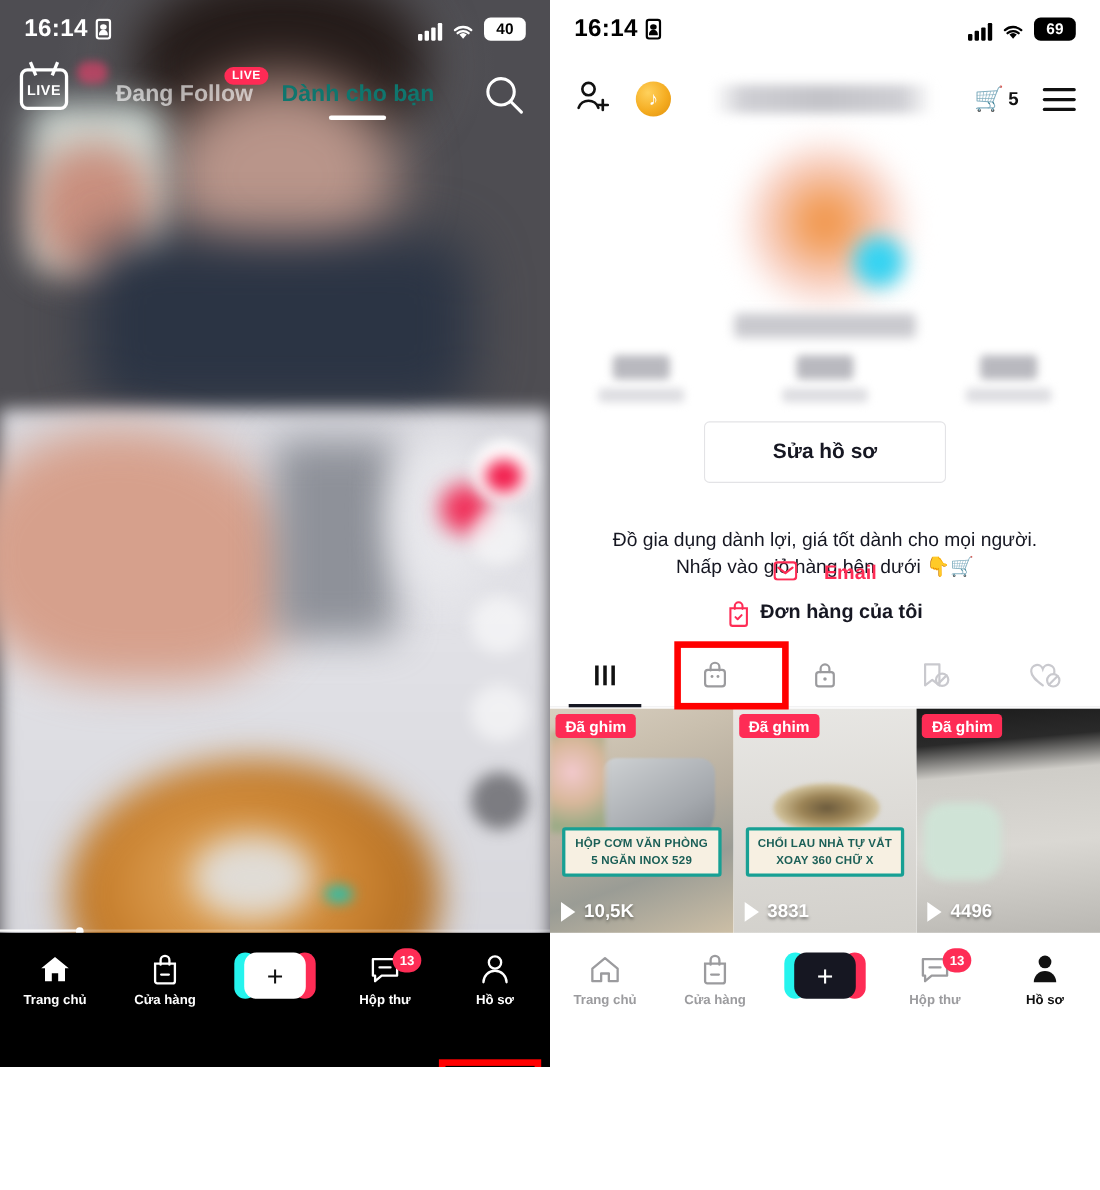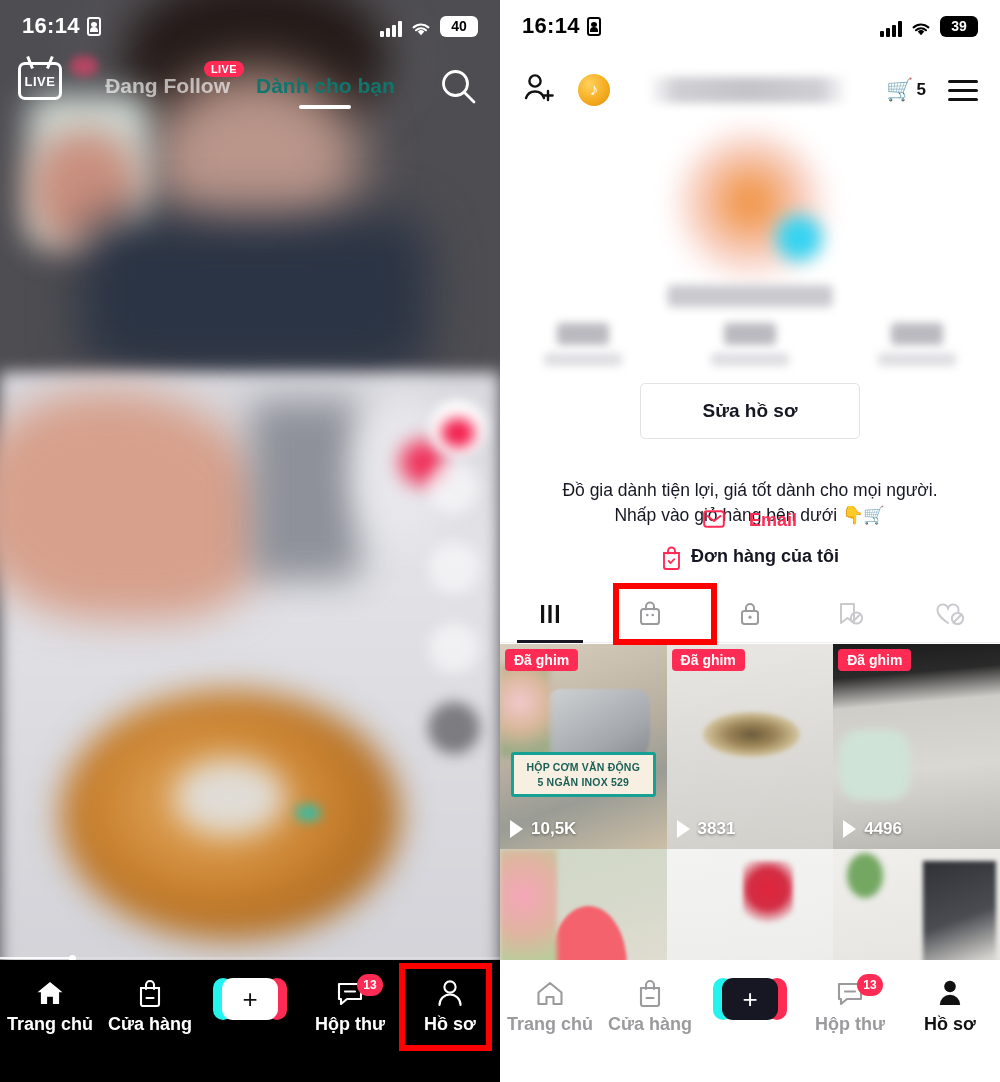--- a/index.html
+++ b/index.html
@@ -3,21 +3,21 @@
 <meta charset="utf-8">
 <title>TikTok</title>
 <style>
   * { margin:0; padding:0; box-sizing:border-box; }
   html,body { width:1000px; height:1082px; }
   body {
     font-family:"Liberation Sans", sans-serif;
     background:#fff; overflow:hidden;
   }
   .screens { display:flex; width:1000px; height:1082px; }
-  .panel { width:500px; height:1082px; position:relative; overflow:hidden; }
+  .panel { width:500px; height:970px; position:relative; overflow:hidden; }
 
   
   .left { background:#000; }
   .feed-bg {
     position:absolute; inset:0;
     background:
       radial-gradient(ellipse 200px 120px at 250px 60px, #6e6a6a 0%, #59585c 60%, #4e4d52 100%),
       linear-gradient(180deg,#53525a 0%,#5a585f 10%,#6b6a70 16%, #c9c9ce 22%, #d6d6db 40%, #dcdce1 60%, #d2d2d8 78%, #cfcfd5 100%);
   }
   .blob { position:absolute; filter:blur(22px); }
@@ -156,21 +156,21 @@
   .tabbar {
     position:absolute; left:0; right:0; bottom:0; height:122px; z-index:40;
     display:flex; align-items:flex-start; padding-top:14px;
   }
   .tabbar.dark { background:#000; }
   .tabbar.light { background:#fff; }
   .tab-item {
     flex:1; display:flex; flex-direction:column; align-items:center; gap:6px;
     position:relative; padding:4px 0 6px;
   }
-  .tab-label { font-size:18px; font-weight:600; }
+  .tab-label { font-size:12px; font-weight:600; }
   .tabbar.dark .tab-label { color:#fff; }
   .tabbar.light .tab-label { color:#9b9b9e; }
   .tabbar.light .tab-item.active .tab-label { color:#111; font-weight:700; }
   .icon24 { width:34px; height:30px; display:flex; align-items:center; justify-content:center; }
   .plus-btn {
     width:62px;height:42px;border-radius:12px; position:relative;
     display:flex;align-items:center;justify-content:center;
     font-size:26px; font-weight:400;
   }
   .plus-btn .left-fin, .plus-btn .right-fin {
@@ -465,21 +465,21 @@
             <i></i>
             <i></i>
             <i></i>
             <i></i>
           </span>
         <svg width="22" height="17" viewBox="0 0 22 17">
           <path d="M11 15.2 7.7 11.4a5 5 0 0 1 6.6 0z" fill="#000"></path>
           <path d="M3.6 7.4a11 11 0 0 1 14.8 0" stroke="#000" stroke-width="2.1" fill="none" stroke-linecap="round"></path>
           <path d="M6 10.2a7.6 7.6 0 0 1 10 0" stroke="#000" stroke-width="2.1" fill="none" stroke-linecap="round"></path>
         </svg>
-        <span class="batt dark">39</span>
+        <span class="batt dark">69</span>
       </div>
     </div>
 
     <div class="p-header">
       <span>
         <svg width="34" height="32" viewBox="0 0 34 32">
           <circle cx="13" cy="9" r="5.6" fill="none" stroke="#111" stroke-width="2.4"></circle>
           <path d="M4 26a9.5 9.5 0 0 1 18 0" fill="none" stroke="#111" stroke-width="2.4" stroke-linecap="round"></path>
           <line x1="26" y1="19" x2="26" y2="28" stroke="#111" stroke-width="2.4" stroke-linecap="round"></line>
           <line x1="21.5" y1="23.5" x2="30.5" y2="23.5" stroke="#111" stroke-width="2.4" stroke-linecap="round"></line>
@@ -514,21 +514,21 @@
         <div class="stat">
           <span class="stat-num"></span>
           <span class="stat-lbl"></span>
         </div>
       </div>
     </div>
 
     <div class="edit-btn">Sửa hồ sơ</div>
 
     <div class="bio">
-      <div>Đồ gia dành tiện lợi, giá tốt dành cho mọi người.</div>
+      <div>Đồ gia dụng dành lợi, giá tốt dành cho mọi người.</div>
       <div>Nhấp vào giỏ hàng bên dưới 👇🛒</div>
     </div>
 
     <div class="email-row">
       <svg width="22" height="18" viewBox="0 0 22 18">
         <rect x="1.2" y="1.2" width="19.6" height="15.6" rx="2.6" fill="none" stroke="#fe2c55" stroke-width="2"></rect>
         <path d="M4.5 6l6.5 5 6.5-5" fill="none" stroke="#fe2c55" stroke-width="2" stroke-linecap="round" stroke-linejoin="round"></path>
       </svg>
       <span>Email</span>
     </div>
@@ -579,31 +579,35 @@
           <line x1="19.5" y1="22.5" x2="27.5" y2="14.5" stroke="#c9c9ce" stroke-width="2" stroke-linecap="round"></line>
         </svg>
       </div>
     </div>
 
     <div class="grid">
       <div class="cell">
         <span class="thumb t1"></span>
         <span class="pin-badge">Đã ghim</span>
         <div class="cap">
-          <div>HỘP CƠM VĂN ĐỘNG</div>
+          <div>HỘP CƠM VĂN PHÒNG</div>
           <div>5 NGĂN INOX 529</div>
         </div>
         <span class="views">
           <span class="play-tri"></span>
           <span>10,5K</span>
         </span>
       </div>
       <div class="cell">
         <span class="thumb t2"></span>
         <span class="pin-badge">Đã ghim</span>
+        <div class="cap">
+          <div>CHỔI LAU NHÀ TỰ VẮT</div>
+          <div>XOAY 360 CHỮ X</div>
+        </div>
         <span class="views">
           <span class="play-tri"></span>
           <span>3831</span>
         </span>
       </div>
       <div class="cell">
         <span class="thumb t3"></span>
         <span class="pin-badge">Đã ghim</span>
         <span class="views">
           <span class="play-tri"></span>

